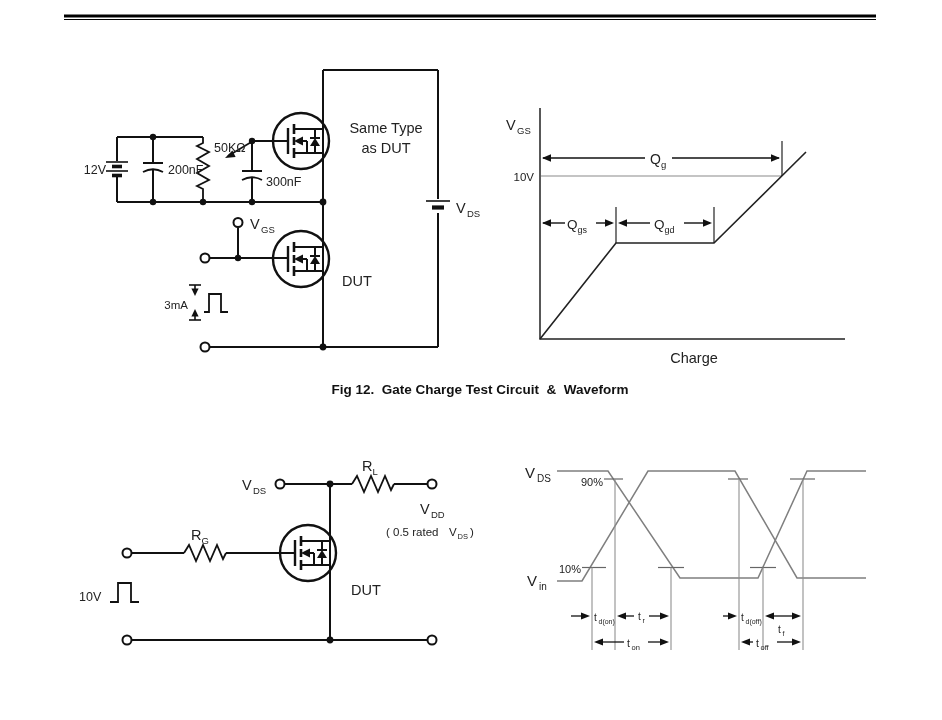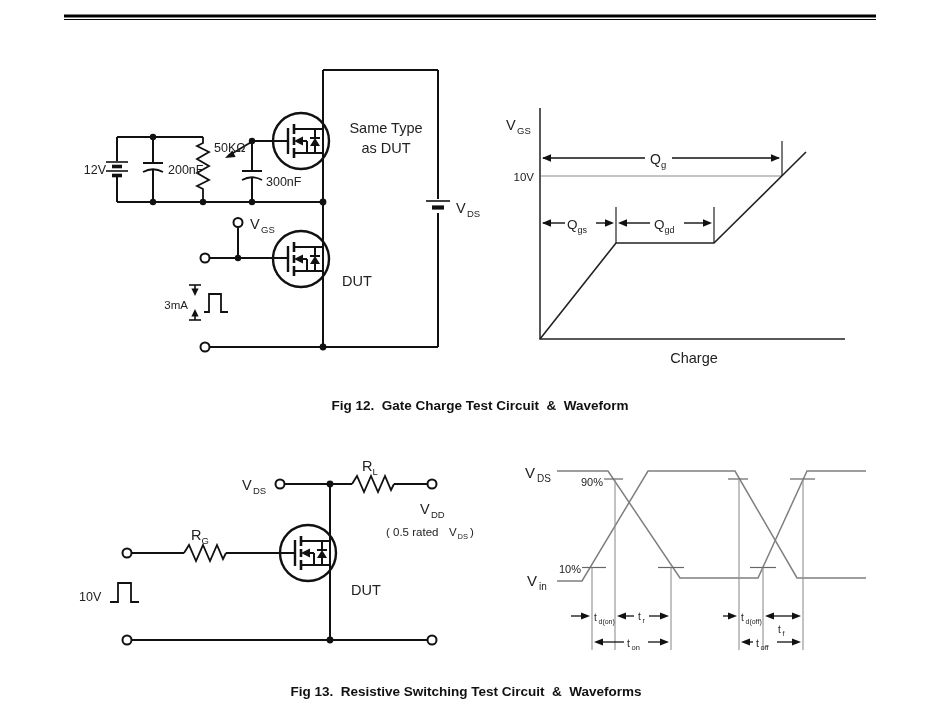--- a/index.html
+++ b/index.html
@@ -263,16 +263,15 @@
     <text x="631.5" y="650" font-size="7.5">on</text>
     <text x="741" y="621" font-size="10">t</text>
     <text x="745.5" y="624" font-size="7">d(off)</text>
     <text x="778" y="633" font-size="10">t</text>
     <text x="782.5" y="636" font-size="7">f</text>
     <text x="756" y="647" font-size="10.5">t</text>
     <text x="760.5" y="650" font-size="7.5">off</text>
   </g>
 </svg>
 
-<div class="caption" style="left:474px;top:398px;padding-left:12px;">Fig 12.  Gate Charge Test Circuit  &amp;  Waveform</div>
-<div class="caption" style="left:466px;top:684px;">Fig 13.  Resistive Switching Test Circuit  &amp;  Waveforms</div>
+<div class="caption" style="left:474px;top:382px;padding-left:12px;">Fig 12.  Gate Charge Test Circuit  &amp;  Waveform</div>
 
 </div>
 
 </body></html>

